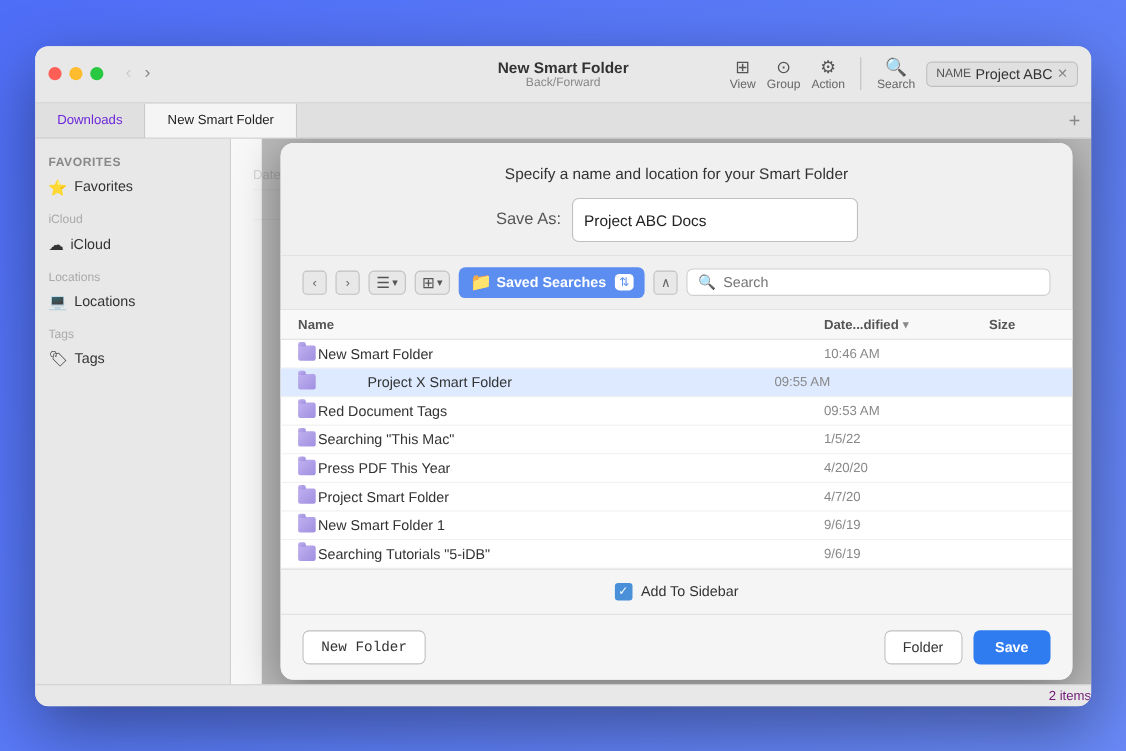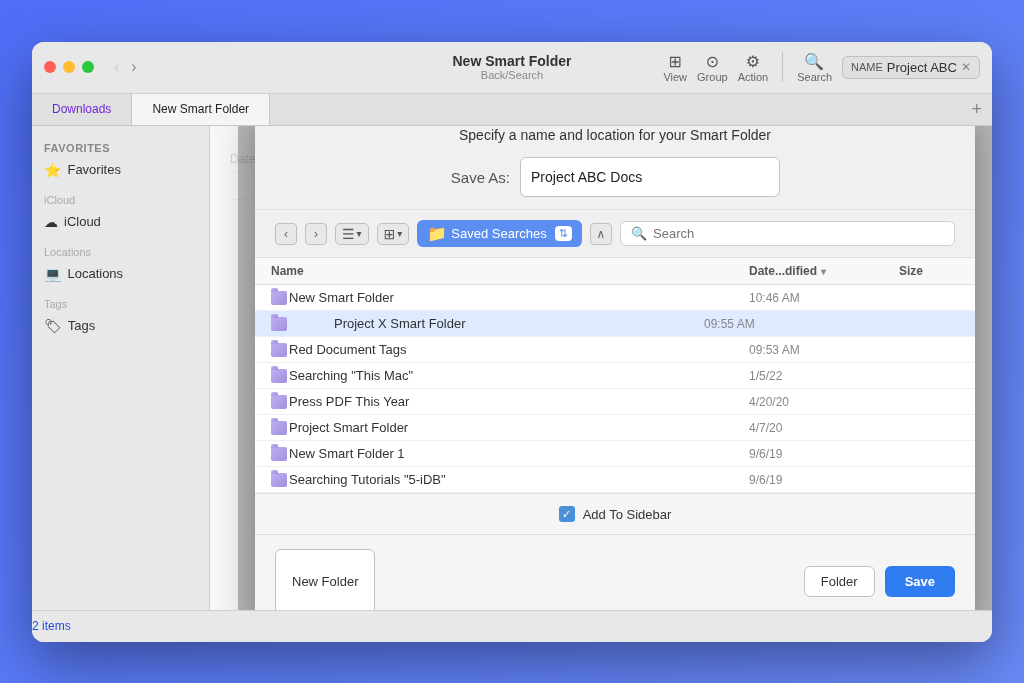--- a/index.html
+++ b/index.html
@@ -282,21 +282,21 @@
       background: #5b8ef0;
       border-radius: 6px;
       padding: 4px 10px;
       cursor: pointer;
       flex: 0 0 auto;
     }
     .loc-folder-icon { font-size: 16px; }
     .loc-folder-label {
       font-size: 13px;
       color: white;
-      font-weight: 400;
+      font-weight: 700;
     }
     .loc-dropdown-arrow {
       background: white;
       color: #5b8ef0;
       border-radius: 4px;
       font-size: 11px;
       padding: 1px 4px;
       margin-left: 4px;
     }
     .loc-expand-btn {
@@ -421,27 +421,28 @@
     
     .modal-footer {
       display: flex;
       align-items: center;
       justify-content: space-between;
       padding: 14px 20px;
       background: #f5f5f5;
       border-top: 1px solid #e0e0e0;
     }
     .btn-new-folder {
-      padding: 24px 16px;
+      padding: 7px 16px;
       border: 1px solid #c0c0c0;
       border-radius: 6px;
       background: white;
       font-size: 13px;
       color: #333;
       cursor: pointer;
+      font-family: Liberation Mono, monospace;
     }
 
     .footer-right {
       display: flex;
       gap: 10px;
     }
     .btn-cancel {
       padding: 7px 16px;
       border: 1px solid #c0c0c0;
       border-radius: 6px;
@@ -457,27 +458,27 @@
       background: #2f7bf0;
       font-size: 13px;
       font-weight: 600;
       color: white;
       cursor: pointer;
     }
 
     
     .status-bar {
       background: #e8e8e8;
-      height: 32px;
-      display: flex;
-      align-items: center;
-      justify-content: flex-start;
+      height: 20px;
+      display: flex;
+      align-items: center;
+      justify-content: flex-end;
       border-top: 1px solid #d0d0d0;
       font-size: 12px;
-      color: #1d4ed8;
+      color: #701a75;
     }
 
     .smart-folder-icon {
       display: inline-block;
       width: 16px;
       height: 14px;
       background: linear-gradient(135deg, #c0b0f0, #a090e0);
       border-radius: 2px;
       position: relative;
       margin-right: 2px;
@@ -503,21 +504,21 @@
       <div class="traffic-light tl-close"></div>
       <div class="traffic-light tl-min"></div>
       <div class="traffic-light tl-max"></div>
     </div>
     <div class="nav-arrows">
       <button class="nav-arrow disabled">‹</button>
       <button class="nav-arrow">›</button>
     </div>
     <div class="title-center">
       <div class="title-text">New Smart Folder</div>
-      <div class="subtitle-text">Back/Search</div>
+      <div class="subtitle-text">Back/Forward</div>
     </div>
     <div class="toolbar-right">
       <div class="toolbar-btn">
         <span class="icon-area">⊞</span>
         <span>View</span>
       </div>
       <div class="toolbar-btn">
         <span class="icon-area">⊙</span>
         <span>Group</span>
       </div>

